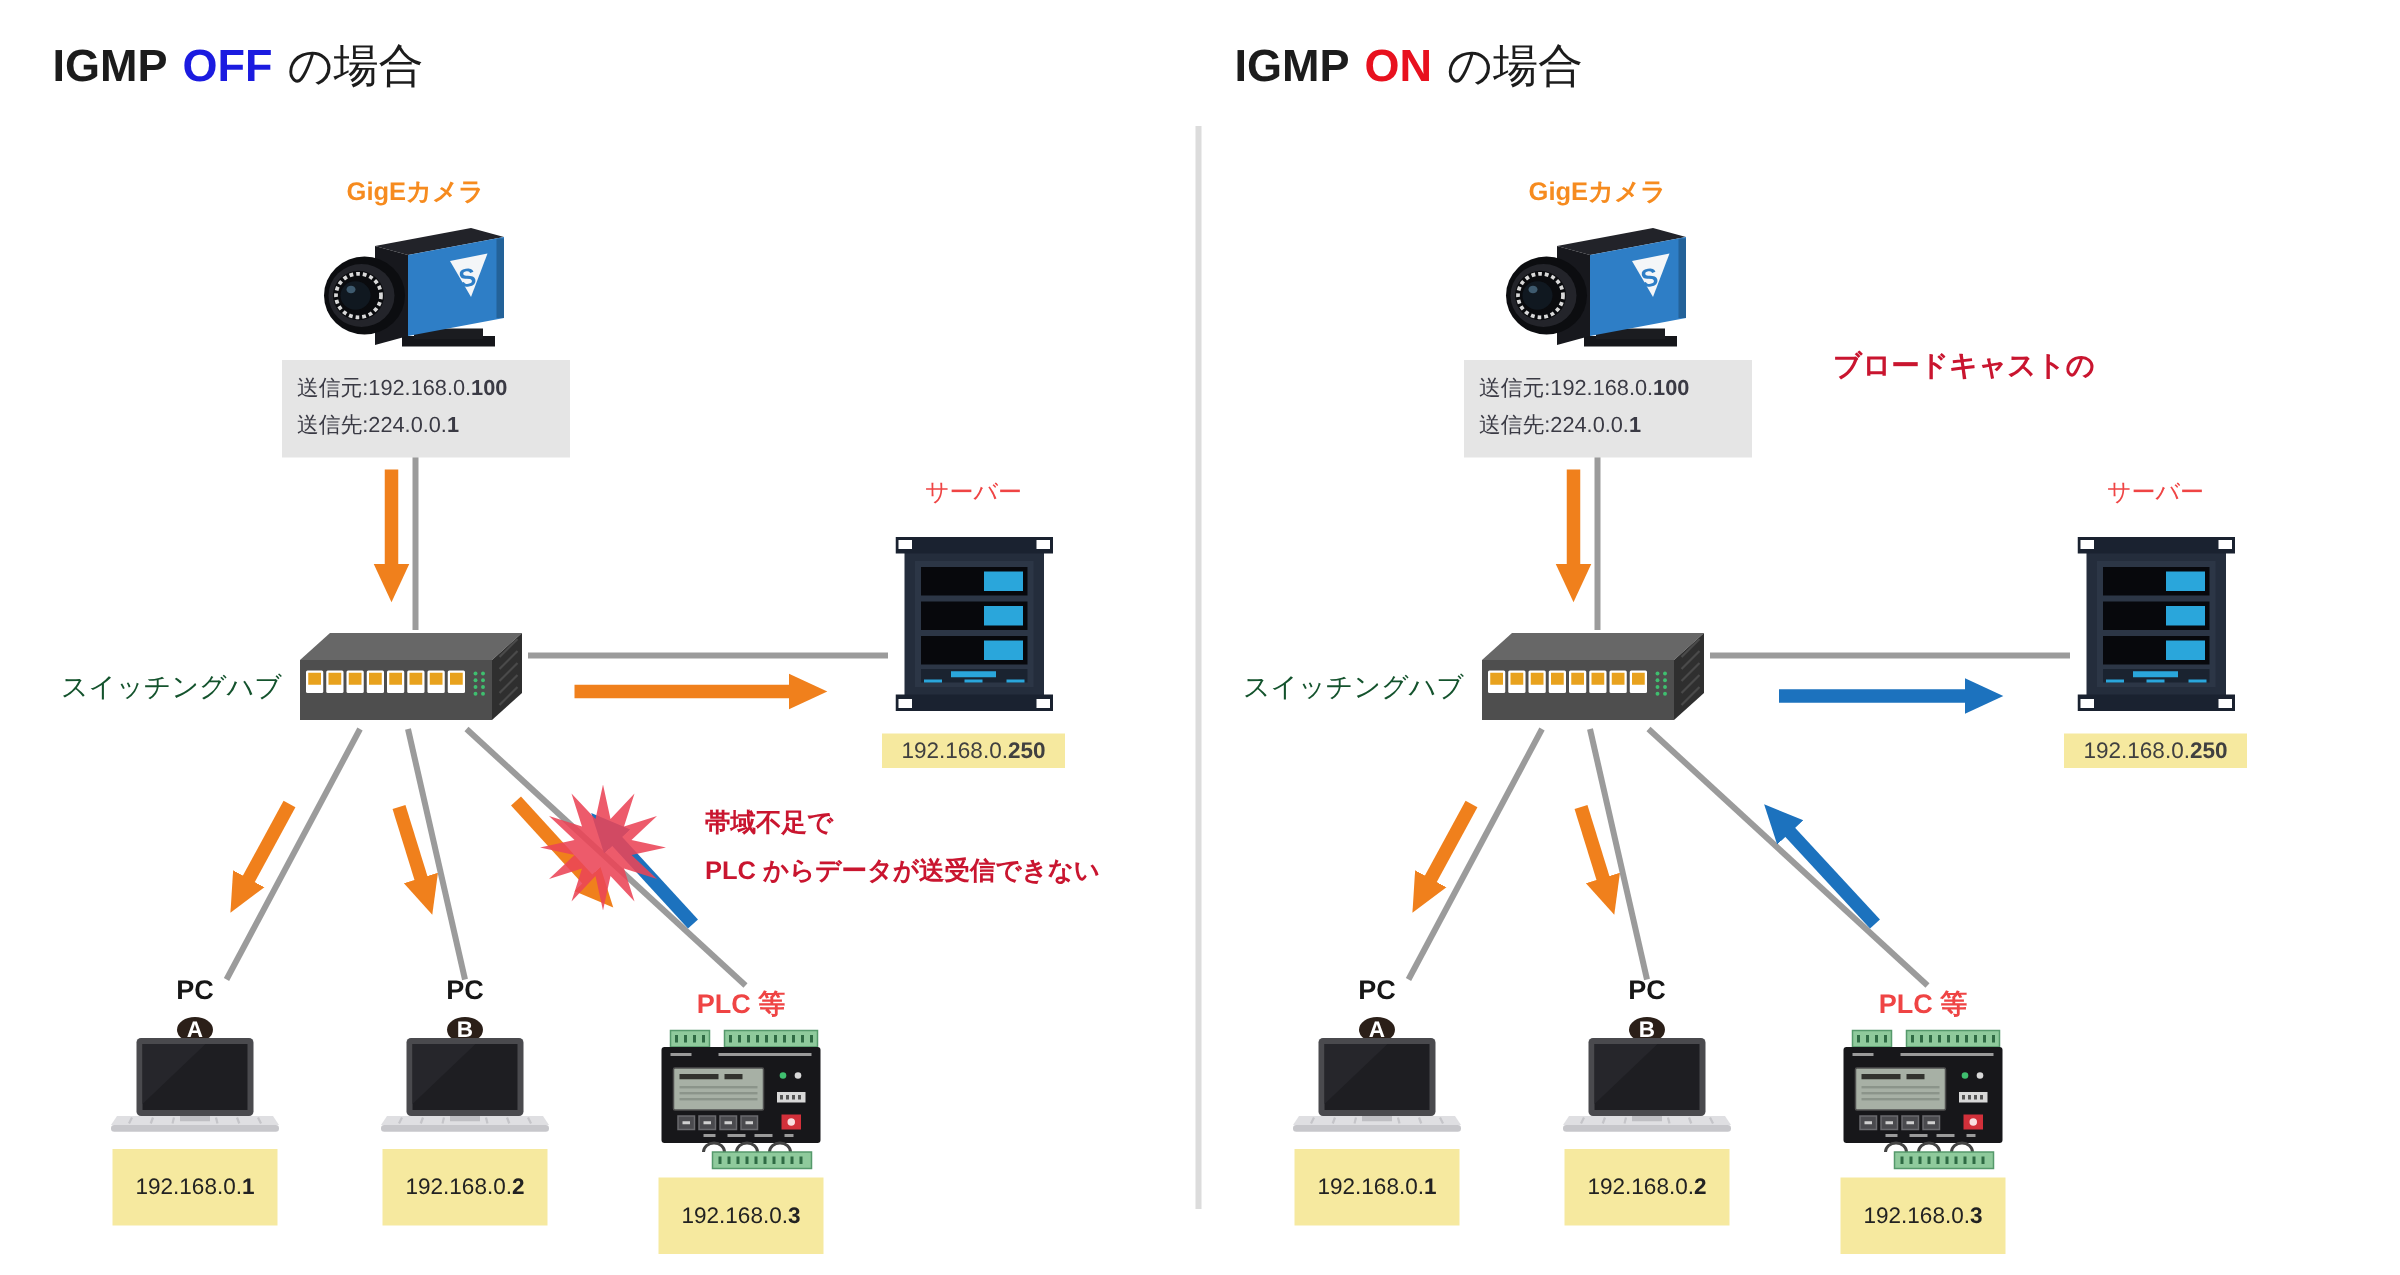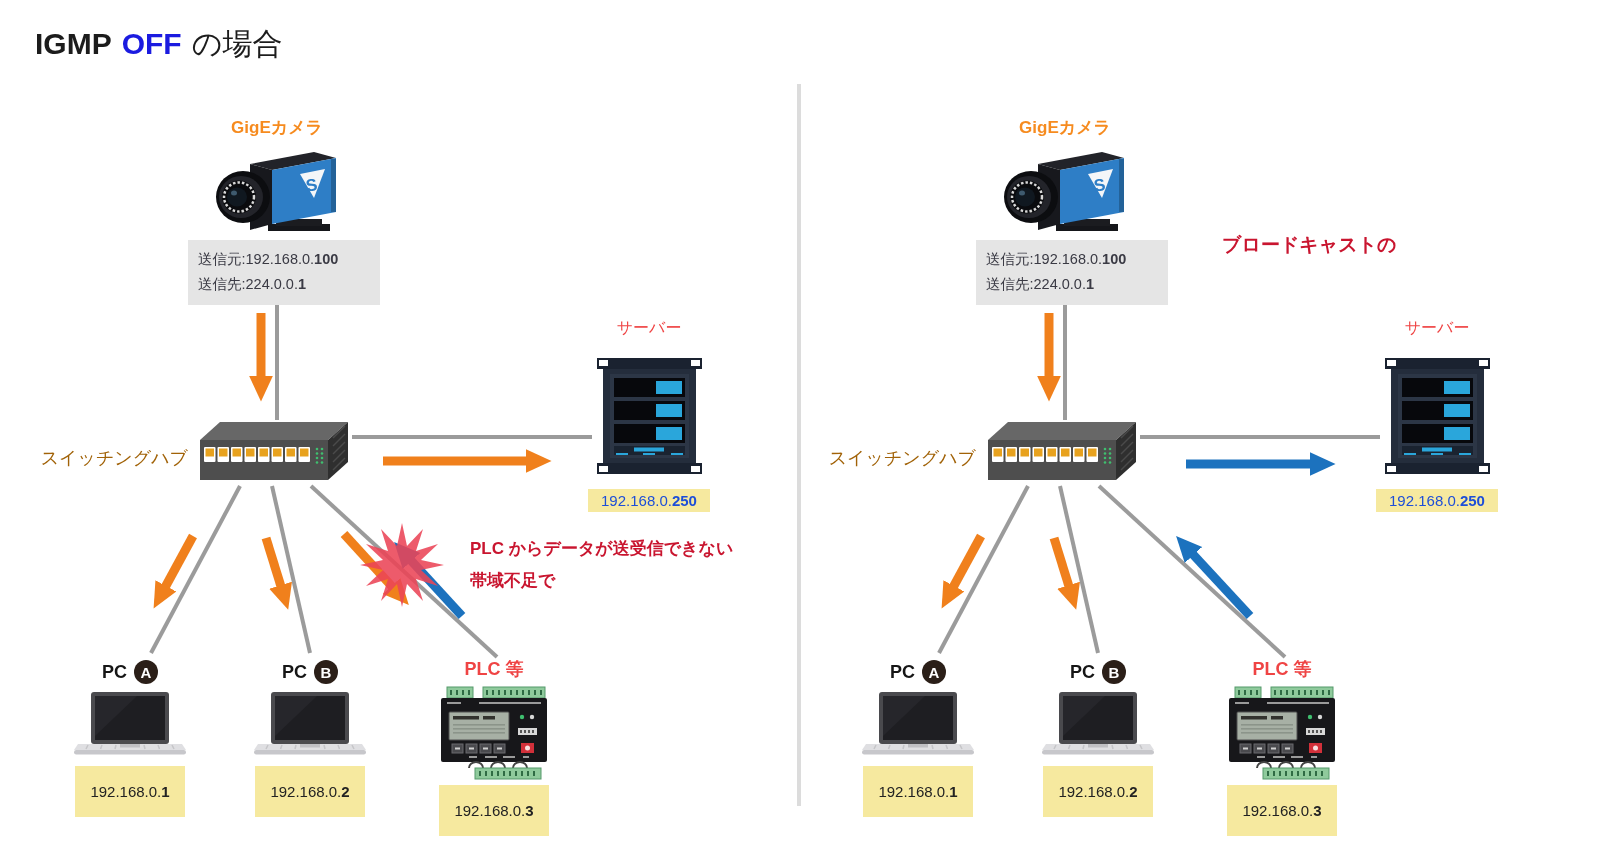--- a/index.html
+++ b/index.html
@@ -15,38 +15,38 @@
   .panel--off .title-status{color:#1b1be0;}
   .panel--on .title-status{color:#e8111e;}
   .title-suffix{font-weight:500;font-family:Liberation Serif, serif;}
 
   .camera-label{position:absolute;left:197px;top:116px;width:160px;text-align:center;color:#f68b1f;font-weight:700;font-size:17px;}
   .camera-svg{position:absolute;left:210px;top:148px;}
 
   .info-box{position:absolute;left:188px;top:240px;width:172px;background:#e5e5e5;padding:7px 10px;font-size:14.5px;line-height:1.75;color:#3a3a44;font-weight:500;white-space:nowrap;}
   .ip-tail{font-weight:800;}
 
-  .hub-label{position:absolute;left:30px;top:446px;width:158px;text-align:right;font-size:18px;color:#a16207;white-space:nowrap;}
+  .hub-label{position:absolute;left:30px;top:446px;width:158px;text-align:right;font-size:18px;color:#14532d;white-space:nowrap;}
   .hub-svg{position:absolute;left:194px;top:416px;}
 
   .server-label{position:absolute;left:589px;top:318px;width:120px;text-align:center;font-size:16px;color:#ef4444;}
   .server-svg{position:absolute;left:597px;top:350px;}
-  .server-ip{position:absolute;left:588px;top:489px;width:122px;background:#f6e99f;text-align:center;font-size:15px;padding:3px 0;color:#1d4ed8;}
+  .server-ip{position:absolute;left:588px;top:489px;width:122px;background:#f6e99f;text-align:center;font-size:15px;padding:3px 0;color:#404040;}
 
   .note{position:absolute;font-weight:700;text-align:left;color:#c9152f;}
   .panel--off .note{left:470px;top:533px;width:335px;font-size:17px;line-height:1.9;}
   .panel--on .note{left:434px;top:228px;width:345px;font-size:19px;line-height:1.75;}
 
   .wires{position:absolute;left:0;top:0;pointer-events:none;}
 
   .device{position:absolute;display:flex;flex-direction:column;align-items:center;gap:8px;width:112px;}
   .device--a{left:74px;top:660px;}
   .device--b{left:254px;top:660px;}
   .device--plc{left:438px;top:657px;gap:5px;}
-  .device-label{display:flex;align-items:center;justify-content:center;gap:7px;font-size:18px;font-weight:600;height:24px;color:#161616;white-space:nowrap;}
+  .device-label{display:flex;align-items:center;justify-content:center;gap:7px;font-size:18px;font-weight:600;height:24px;color:#161616;white-space:nowrap;flex-direction:column;}
   .badge{width:24px;height:24px;border-radius:50%;background:#2b1f18;color:#fff;font-weight:700;font-size:15px;display:inline-flex;align-items:center;justify-content:center;}
   .plc-name{color:#ef4444;font-weight:700;}
   .ip-chip{display:inline-block;background:#f6e99f;min-width:106px;text-align:center;padding:17px 2px;font-size:15px;color:#222;white-space:nowrap;}
 </style>
 </head>
 <body>
 
 <div id="stage">
 
   <svg width="0" height="0" style="position:absolute">
@@ -169,22 +169,22 @@
       <rect x="37" y="97.5" width="30" height="4" fill="#2AA6DB"></rect>
       <g fill="#2AA6DB">
           <rect x="19" y="103" width="12" height="2"></rect>
           <rect x="46" y="103" width="12" height="2"></rect>
           <rect x="74" y="103" width="12" height="2"></rect>
         </g>
     </svg>
     <div class="server-ip"><span>192.168.0.</span><span class="ip-tail">250</span></div>
 
     <div class="note">
+      <div>帯域不足で</div>
       <div>PLC からデータが送受信できない</div>
-      <div>帯域不足で</div>
     </div>
 
     <div class="device device--a">
       <div class="device-label">
         <span>PC</span>
         <span class="badge">A</span>
       </div>
       <svg width="112" height="66" viewBox="0 0 112 66">
         <rect x="17" y="0" width="78" height="52" rx="3" fill="#4a4a4e"></rect>
         <rect x="21" y="4" width="70" height="44" fill="#1e1e22"></rect>
@@ -326,20 +326,23 @@
       <line x1="240" y1="486" x2="151" y2="653" stroke="#9B9B9B" stroke-width="4"></line>
       <line x1="272" y1="486" x2="310" y2="653" stroke="#9B9B9B" stroke-width="4"></line>
       <line x1="311" y1="486" x2="497" y2="657" stroke="#9B9B9B" stroke-width="4"></line>
       <line x1="261" y1="313" x2="261" y2="384" stroke="#F0801C" stroke-width="9" marker-end="url(#mO)"></line>
       <line x1="398" y1="464" x2="530" y2="464" stroke="#1C72BE" stroke-width="9" marker-end="url(#mB)"></line>
       <line x1="193" y1="536" x2="162" y2="593" stroke="#F0801C" stroke-width="9" marker-end="url(#mO)"></line>
       <line x1="266" y1="538" x2="283" y2="593" stroke="#F0801C" stroke-width="9" marker-end="url(#mO)"></line>
       <line x1="462" y1="616" x2="400" y2="549" stroke="#1C72BE" stroke-width="9" marker-end="url(#mB)"></line>
     </svg>
 
+    <div class="diagram-title">
+      <span>IGMP</span><span class="title-status">ON</span><span class="title-suffix">の場合</span>
+    </div>
 
     <div class="camera-label">GigEカメラ</div>
 
     <svg class="camera-svg" width="132" height="88" viewBox="0 0 132 88">
       <rect x="58" y="76" width="62" height="7" fill="#15161a"></rect>
       <rect x="66" y="71" width="46" height="7" fill="#1b1c20"></rect>
       <polygon points="40,16 104,4 126,10 62,22" fill="#222329"></polygon>
       <polygon points="62,22 126,10 126,64 62,76" fill="#2E7EC6"></polygon>
       <rect x="121" y="11" width="5" height="53" fill="#1c4a74" opacity="0.55"></rect>
       <polygon points="90,26 115,21 104,50" fill="#f4f6f8"></polygon>

